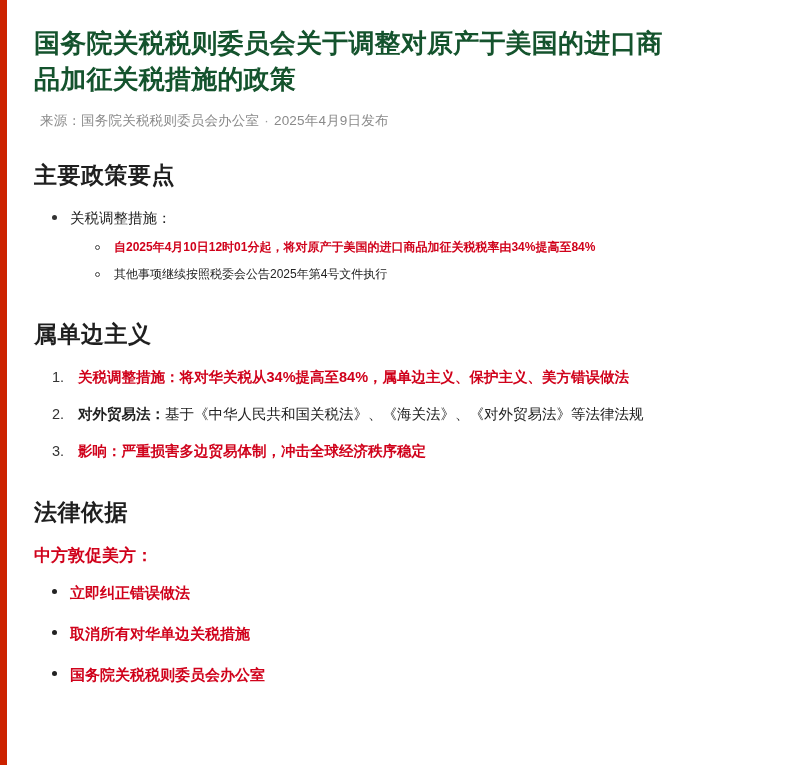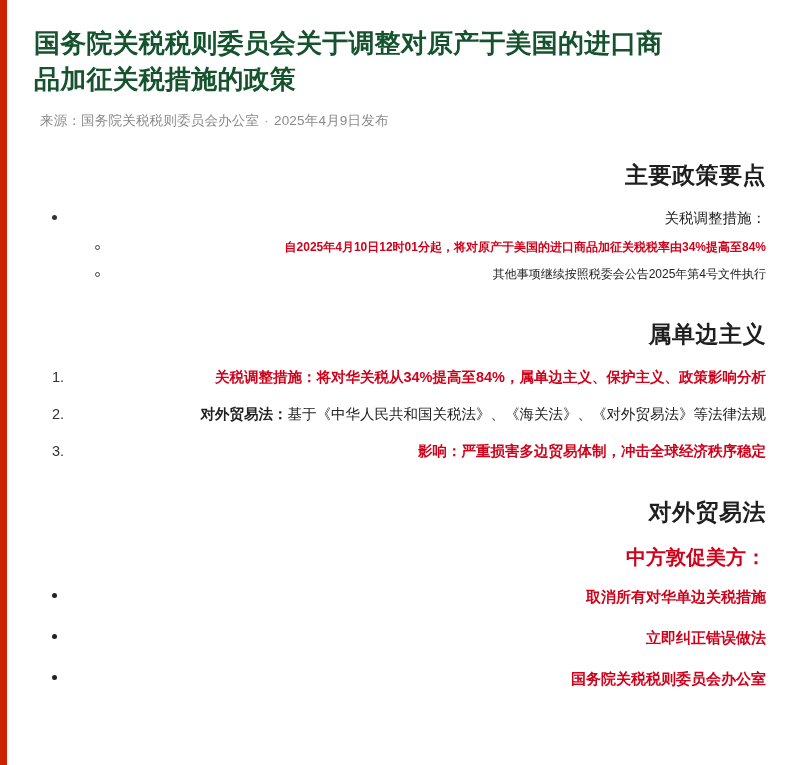--- a/index.html
+++ b/index.html
@@ -51,21 +51,20 @@
   }
   h2.section {
     font-size: 23px;
     font-weight: bold;
     color: #1f1f1f;
     margin: 0 0 16px 0;
     letter-spacing: 0.5px;
   }
   .section-block {
     margin-bottom: 34px;
-    text-align: right;
   }
   ul.level1 {
     list-style: none;
     margin: 0;
     padding: 0 0 0 14px;
   }
   ul.level1 > li {
     position: relative;
     padding-left: 22px;
     font-size: 14.5px;
@@ -129,21 +128,21 @@
     color: #333;
     font-size: 14.5px;
   }
   .red {
     color: #d0021b;
     font-weight: bold;
   }
   .lead-red {
     color: #d0021b;
     font-weight: bold;
-    font-size: 20px;
+    font-size: 17px;
     margin: 0 0 14px 0;
     padding-left: 0;
   }
   ul.stance {
     list-style: none;
     margin: 0;
     padding: 0 0 0 14px;
   }
   ul.stance > li {
     position: relative;
@@ -194,42 +193,42 @@
           </li>
         </ul>
       </li>
     </ul>
   </div>
 
   <div class="section-block">
     <h2 class="section">属单边主义</h2>
     <ol class="numbered">
       <li>
-        <span class="red">关税调整措施：</span><span class="red">将对华关税从34%提高至84%，属单边主义、保护主义、政策影响分析</span>
+        <span class="red">关税调整措施：</span><span class="red">将对华关税从34%提高至84%，属单边主义、保护主义、美方错误做法</span>
       </li>
       <li>
         <span class="bold-dark">对外贸易法：</span><span>基于《中华人民共和国关税法》、《海关法》、《对外贸易法》等法律法规</span>
       </li>
       <li>
         <span class="red">影响：</span><span class="red">严重损害多边贸易体制，冲击全球经济秩序稳定</span>
       </li>
     </ol>
   </div>
 
   <div class="section-block">
-    <h2 class="section">对外贸易法</h2>
+    <h2 class="section">法律依据</h2>
     <p class="lead-red">中方敦促美方：</p>
     <ul class="stance">
       <li>
         <span class="bullet-dot"></span>
+        <span>立即纠正错误做法</span>
+      </li>
+      <li>
+        <span class="bullet-dot"></span>
         <span>取消所有对华单边关税措施</span>
       </li>
       <li>
         <span class="bullet-dot"></span>
-        <span>立即纠正错误做法</span>
-      </li>
-      <li>
-        <span class="bullet-dot"></span>
         <span>国务院关税税则委员会办公室</span>
       </li>
     </ul>
   </div>
 </div>
 
 </body></html>

